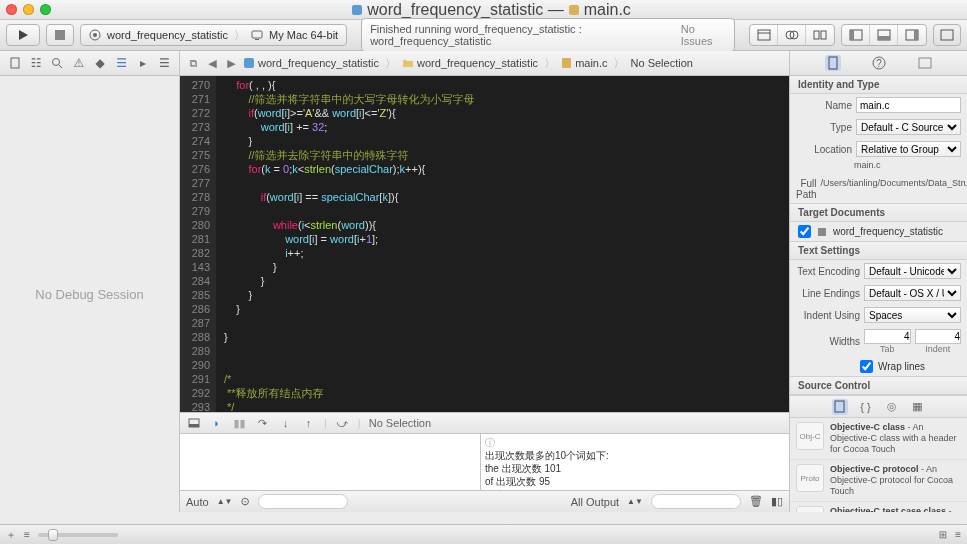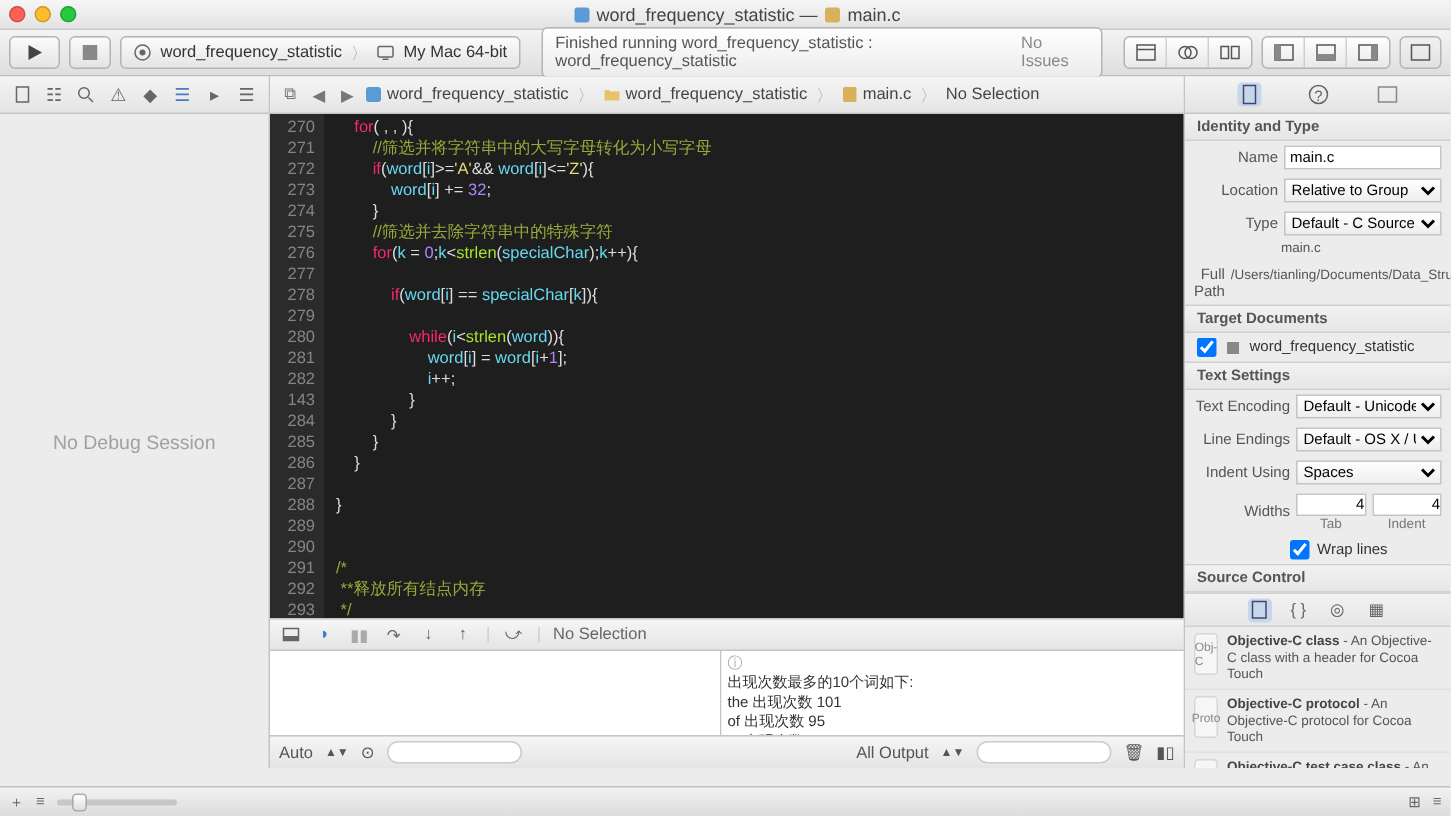--- a/index.html
+++ b/index.html
@@ -3,21 +3,21 @@
 <meta charset="utf-8">
 <style>
 * { margin: 0; padding: 0; box-sizing: border-box; font-family: "Lucida Grande", Arial, sans-serif; }
 body { width: 967px; height: 544px; background: #ececec; font-size: 11px; color: #333; overflow: hidden; position: relative; }
 
 
 .titlebar { height: 20px; background: linear-gradient(#f6f6f6,#e3e3e3); display: flex; align-items: center; padding: 0 6px; border-bottom: 1px solid #c7c7c7; }
 .traffic { display: flex; gap: 6px; margin-right: 10px; }
 .tl { width: 11px; height: 11px; border-radius: 50%; border: 1px solid rgba(0,0,0,0.2); }
 .tl.red { background: #ff5f57; } .tl.yel { background: #ffbd2e; } .tl.grn { background: #28c940; }
-.tcenter { flex: 1; text-align: left; font-size: 12px; color: #444; display: flex; justify-content: center; align-items: center; gap: 4px; }
+.tcenter { flex: 1; text-align: left; font-size: 16px; color: #444; display: flex; justify-content: center; align-items: center; gap: 4px; }
 .ticon { width: 12px; height: 12px; display: inline-flex; align-items: center; justify-content: center; }
 
 
 .toolbar { height: 31px; background: linear-gradient(#f4f4f4,#dedede); border-bottom: 1px solid #bdbdbd; display: flex; align-items: center; padding: 0 6px; gap: 6px; }
 .tbseg { display: flex; background: linear-gradient(#fff,#e8e8e8); border: 1px solid #b4b4b4; border-radius: 4px; height: 22px; }
 .tbbtn { width: 28px; height: 100%; display: flex; align-items: center; justify-content: center; border-right: 1px solid #cfcfcf; cursor: pointer; }
 .tbbtn:last-child { border-right: none; }
 .runbtn { width: 34px; height: 22px; background: linear-gradient(#fcfcfc,#e4e4e4); border: 1px solid #b4b4b4; border-radius: 4px; display: flex; align-items: center; justify-content: center; }
 .stopbtn { width: 28px; height: 22px; background: linear-gradient(#fcfcfc,#e4e4e4); border: 1px solid #b4b4b4; border-radius: 4px; display: flex; align-items: center; justify-content: center; }
 .schemebox { height: 22px; background: linear-gradient(#fcfcfc,#e4e4e4); border: 1px solid #b4b4b4; border-radius: 4px; display: flex; align-items: center; padding: 0 8px; font-size: 11px; gap: 6px; }
@@ -82,21 +82,21 @@
 .widthrow .wcol { flex: 1; }
 .widthrow input { width: 100%; height: 15px; font-size: 10px; text-align: right; border: 1px solid #c4c4c4; }
 .widthrow .wlbl { text-align: center; font-size: 9px; color: #777; }
 
 .sectabs { height: 22px; background: linear-gradient(#f2f2f2,#e6e6e6); border-bottom: 1px solid #d0d0d0; display: flex; align-items: center; justify-content: center; gap: 10px; }
 .libtab { width: 16px; height: 16px; display: flex; align-items: center; justify-content: center; cursor: pointer; color: #666; }
 .libtab.active { background: #c7d7ea; border-radius: 3px; }
 
 .liblist { flex: 1; overflow: hidden; }
 .libitem { display: flex; gap: 6px; padding: 4px 6px; border-bottom: 1px solid #e0e0e0; }
-.libicon { width: 16px; height: 28px; background: #f6f6f6; border: 1px solid #d6d6d6; border-radius: 3px; flex-shrink: 0; display: flex; align-items: center; justify-content: center; font-size: 8px; color: #888; }
+.libicon { width: 28px; height: 28px; background: #f6f6f6; border: 1px solid #d6d6d6; border-radius: 3px; flex-shrink: 0; display: flex; align-items: center; justify-content: center; font-size: 8px; color: #888; }
 .libtext { flex: 1; font-size: 9px; line-height: 11px; color: #555; }
 .libtext b { color: #444; }
 
 
 .windowfoot { position: absolute; bottom: 0; left: 0; right: 0; height: 20px; background: linear-gradient(#f2f2f2,#dcdcdc); border-top: 1px solid #c0c0c0; display: flex; align-items: center; padding: 0 6px; font-size: 10px; color: #666; gap: 8px; }
 .windowfoot .spacer { flex: 1; }
 .slider { width: 80px; height: 4px; background: #c7c7c7; border-radius: 2px; position: relative; }
 .slider .knob { position: absolute; left: 10px; top: -4px; width: 10px; height: 12px; background: linear-gradient(#fff,#ddd); border: 1px solid #aaa; border-radius: 3px; }
 
 svg { display: block; }
@@ -354,26 +354,26 @@
         </div>
     </div>
 
     <div class="section">
       <div class="secthead">Identity and Type</div>
       <div class="formrow">
         <span class="lbl">Name</span>
         <span class="val"><input type="text" value="main.c" style=""></span>
       </div>
       <div class="formrow">
+        <span class="lbl">Type</span>
+        <span class="val"><select><option>Default - C Source</option></select></span>
+      </div>
+      <div class="formrow">
         <span class="lbl">Location</span>
         <span class="val"><select><option>Relative to Group</option></select></span>
-      </div>
-      <div class="formrow">
-        <span class="lbl">Type</span>
-        <span class="val"><select><option>Default - C Source</option></select></span>
       </div>
       <div class="pathtext" style="padding-top:0">main.c</div>
       <div class="formrow" style="align-items:flex-start">
         <span class="lbl">Full Path</span>
         <span class="val" style="font-size:9px;line-height:11px;color:#555">/Users/tianling/Documents/Data_Structure/word_frequency_statistic/word_frequency_statistic/word_frequency_statistic/main.c</span>
 
       </div>
     </div>
 
     <div class="section">

